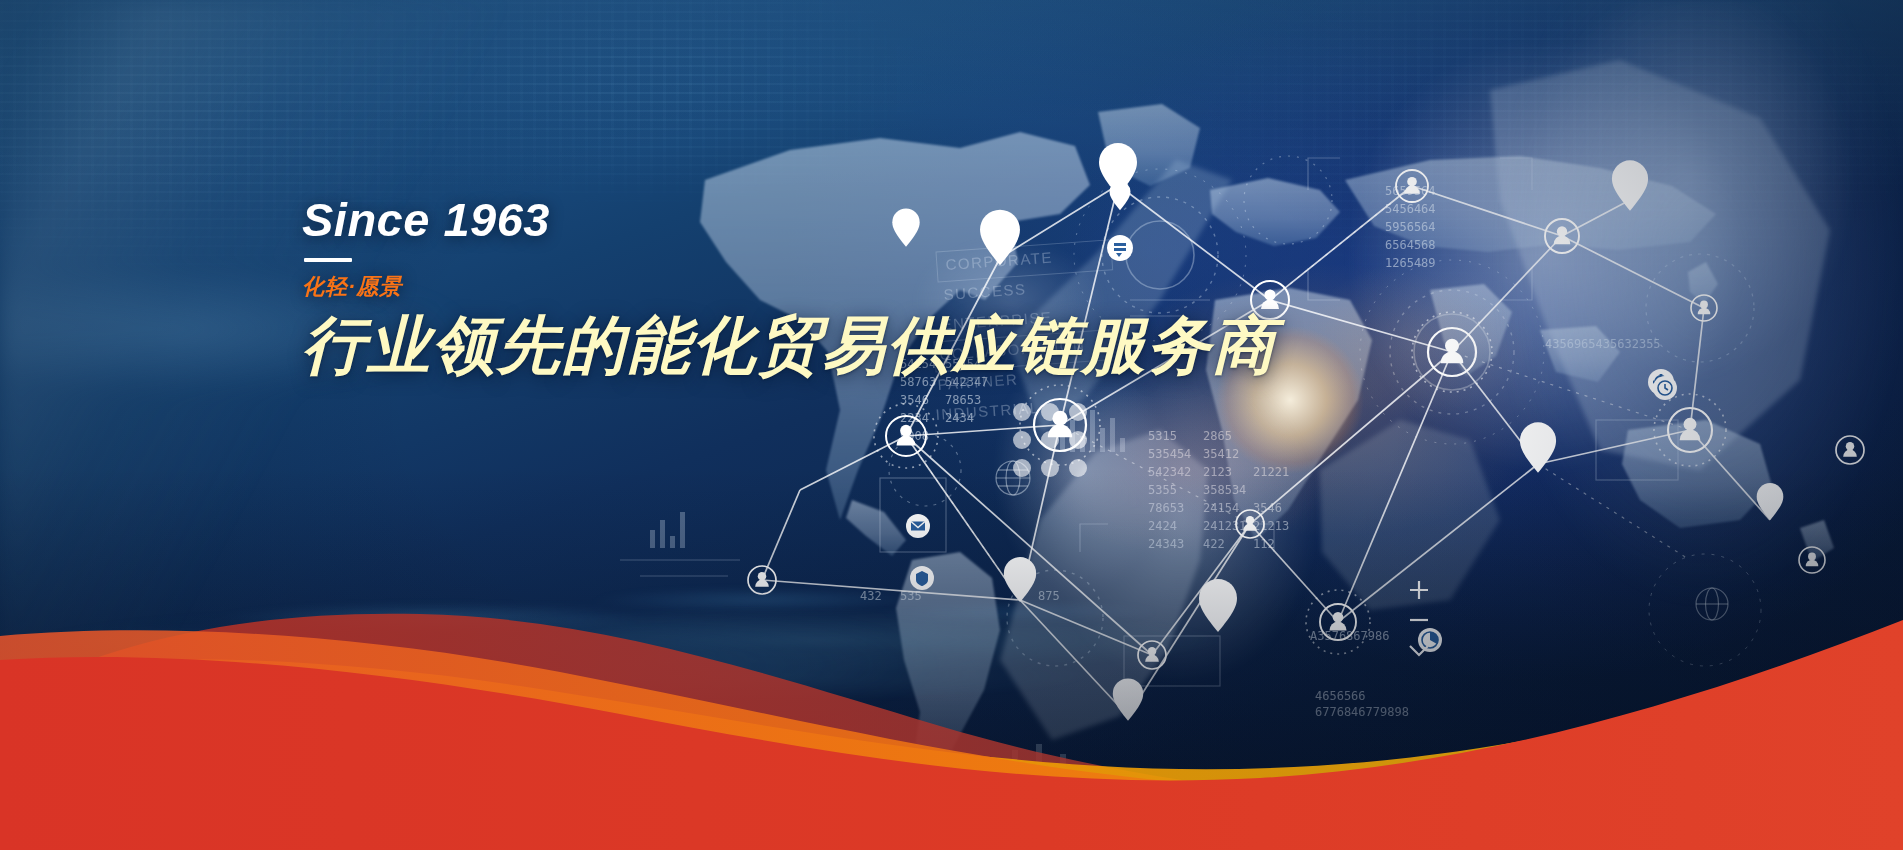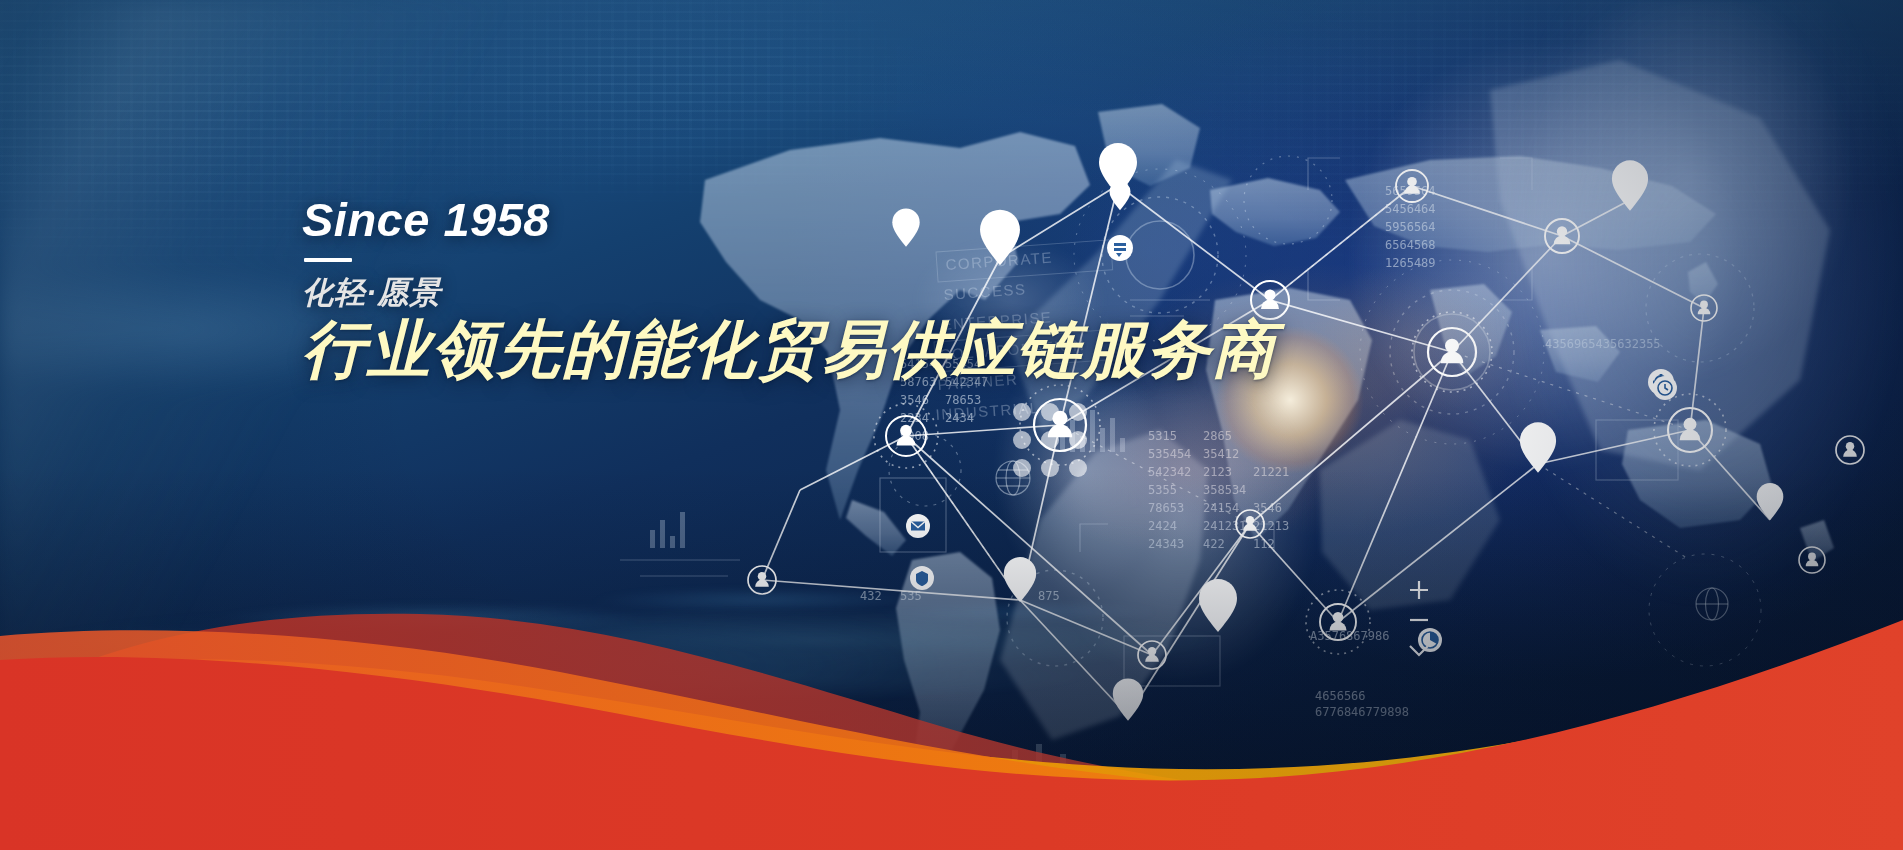--- a/index.html
+++ b/index.html
@@ -109,22 +109,22 @@
   }
   .since {
     font-size:47px; line-height:1.02; font-weight:bold; font-style:italic;
     letter-spacing:.5px; color:#ffffff; white-space:nowrap;
   }
   .rule {
     width:48px; height:4px; background:#ffffff; margin:14px 0 10px 2px;
     border-radius:1px;
   }
   .vision {
-    font-size:31px; font-weight:bold; font-style:italic; letter-spacing:1px;
-    color:#e5e5e5; white-space:nowrap; margin-bottom:2px;
+    font-size:22px; font-weight:bold; font-style:italic; letter-spacing:1px;
+    color:#f97316; white-space:nowrap; margin-bottom:10px;
   }
   .headline {
     font-size:63px; font-weight:bold; font-style:italic;
     letter-spacing:2px; line-height:1.05; color:#fef9c3; white-space:nowrap;
     text-shadow:0 3px 18px rgba(5,22,50,.7), 0 1px 3px rgba(5,22,50,.5);
   }
 </style>
 </head>
 <body>
 
@@ -586,19 +586,19 @@
              C 1420 802, 1640 770, 1903 700
              L1903 850 L0 850 Z" fill="url(#wOrange)" opacity=".92"></path>
 
     <path d="M0 660 C 180 648, 400 672, 620 714
              C 840 756, 1040 790, 1260 778
              C 1480 766, 1700 700, 1903 620
              L1903 850 L0 850 Z" fill="url(#wRed)"></path>
   </svg>
 
   <div class="copy">
-    <div class="since">Since 1958</div>
+    <div class="since">Since 1963</div>
     <div class="rule"></div>
     <div class="vision">化轻·愿景</div>
     <div class="headline">行业领先的能化贸易供应链服务商</div>
   </div>
 
 </div>
 
 </body></html>

